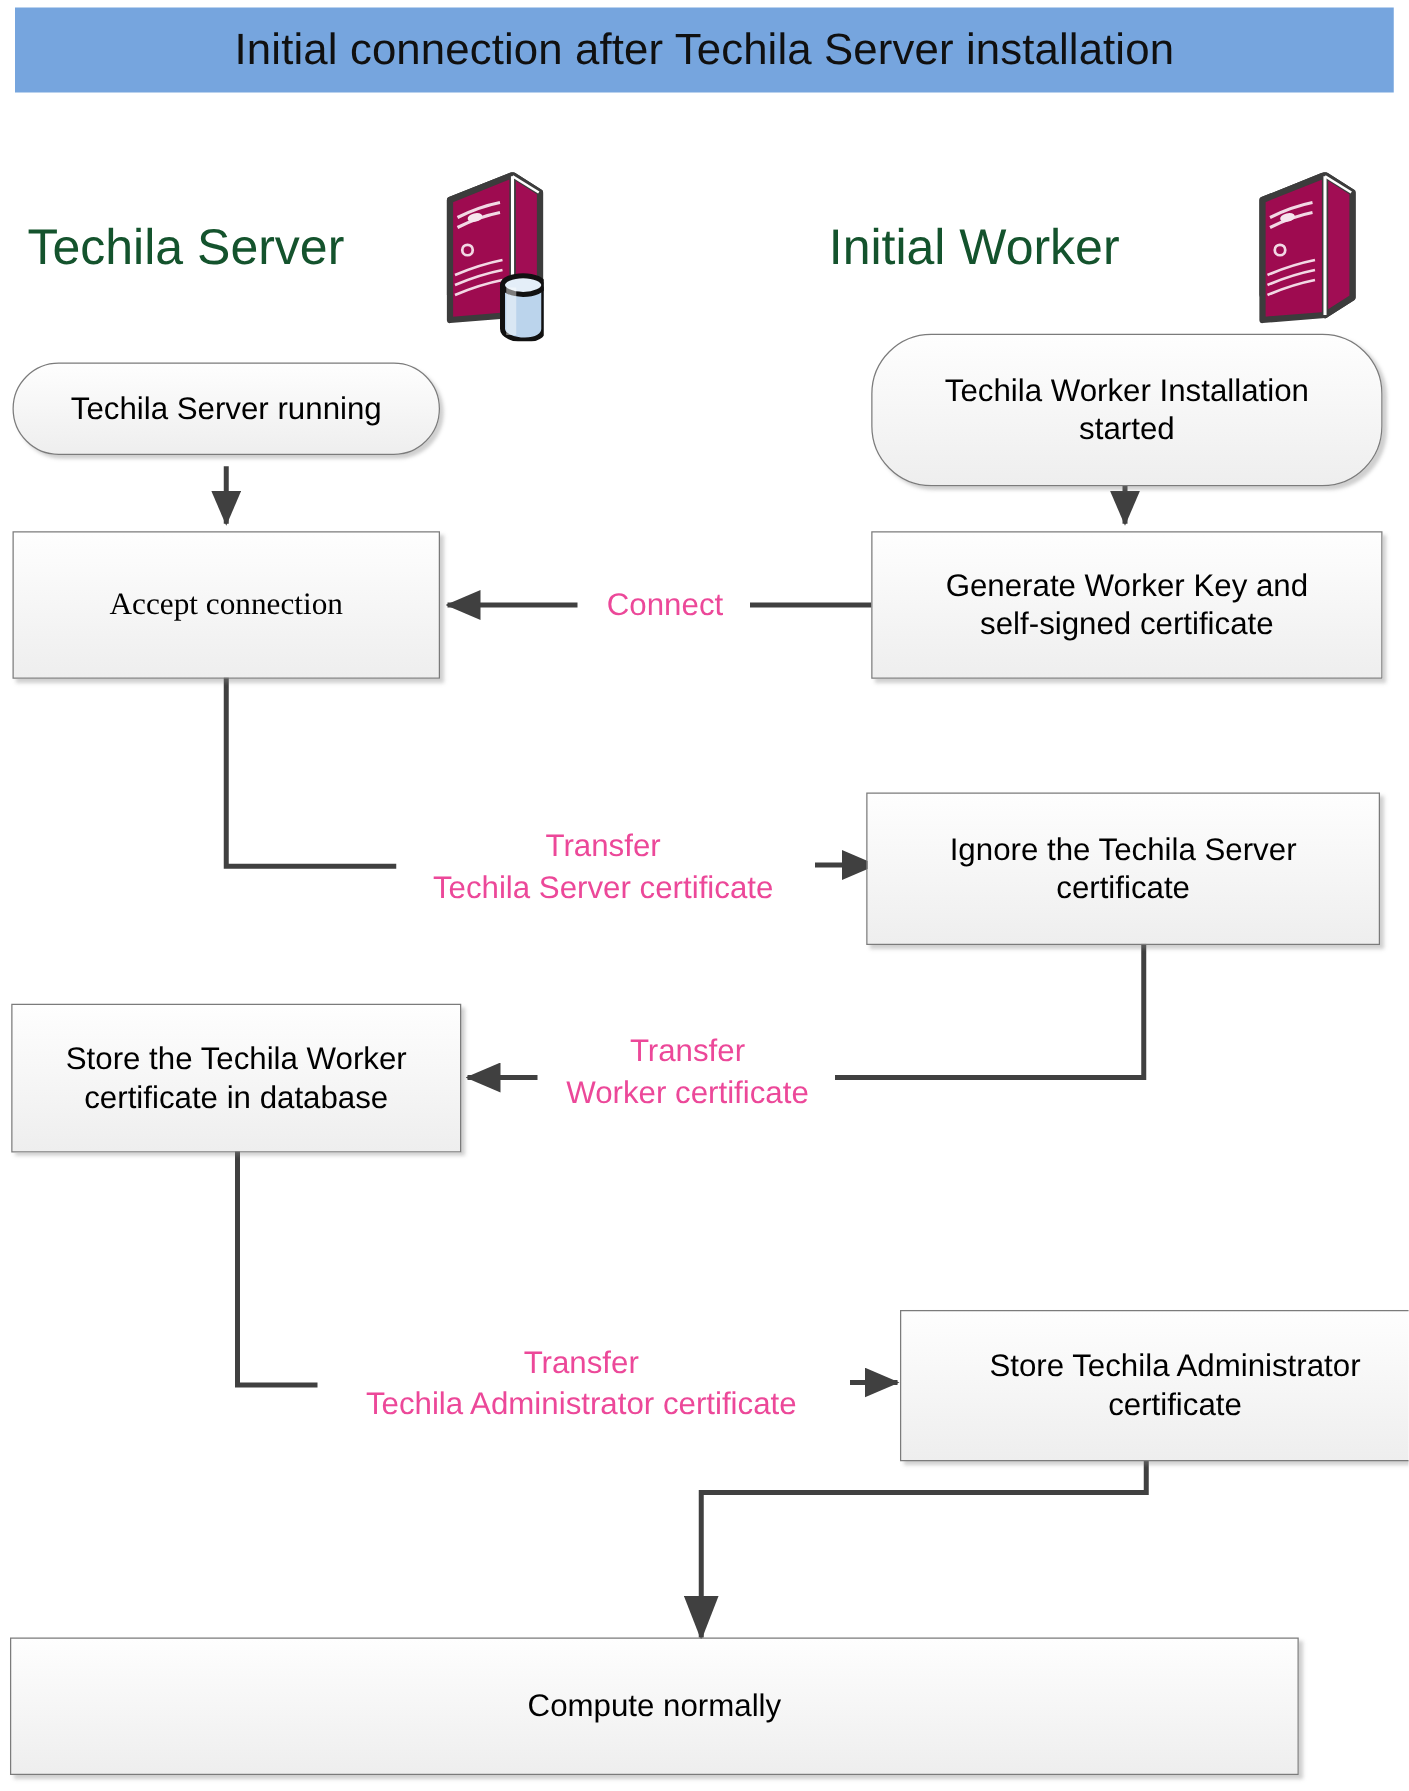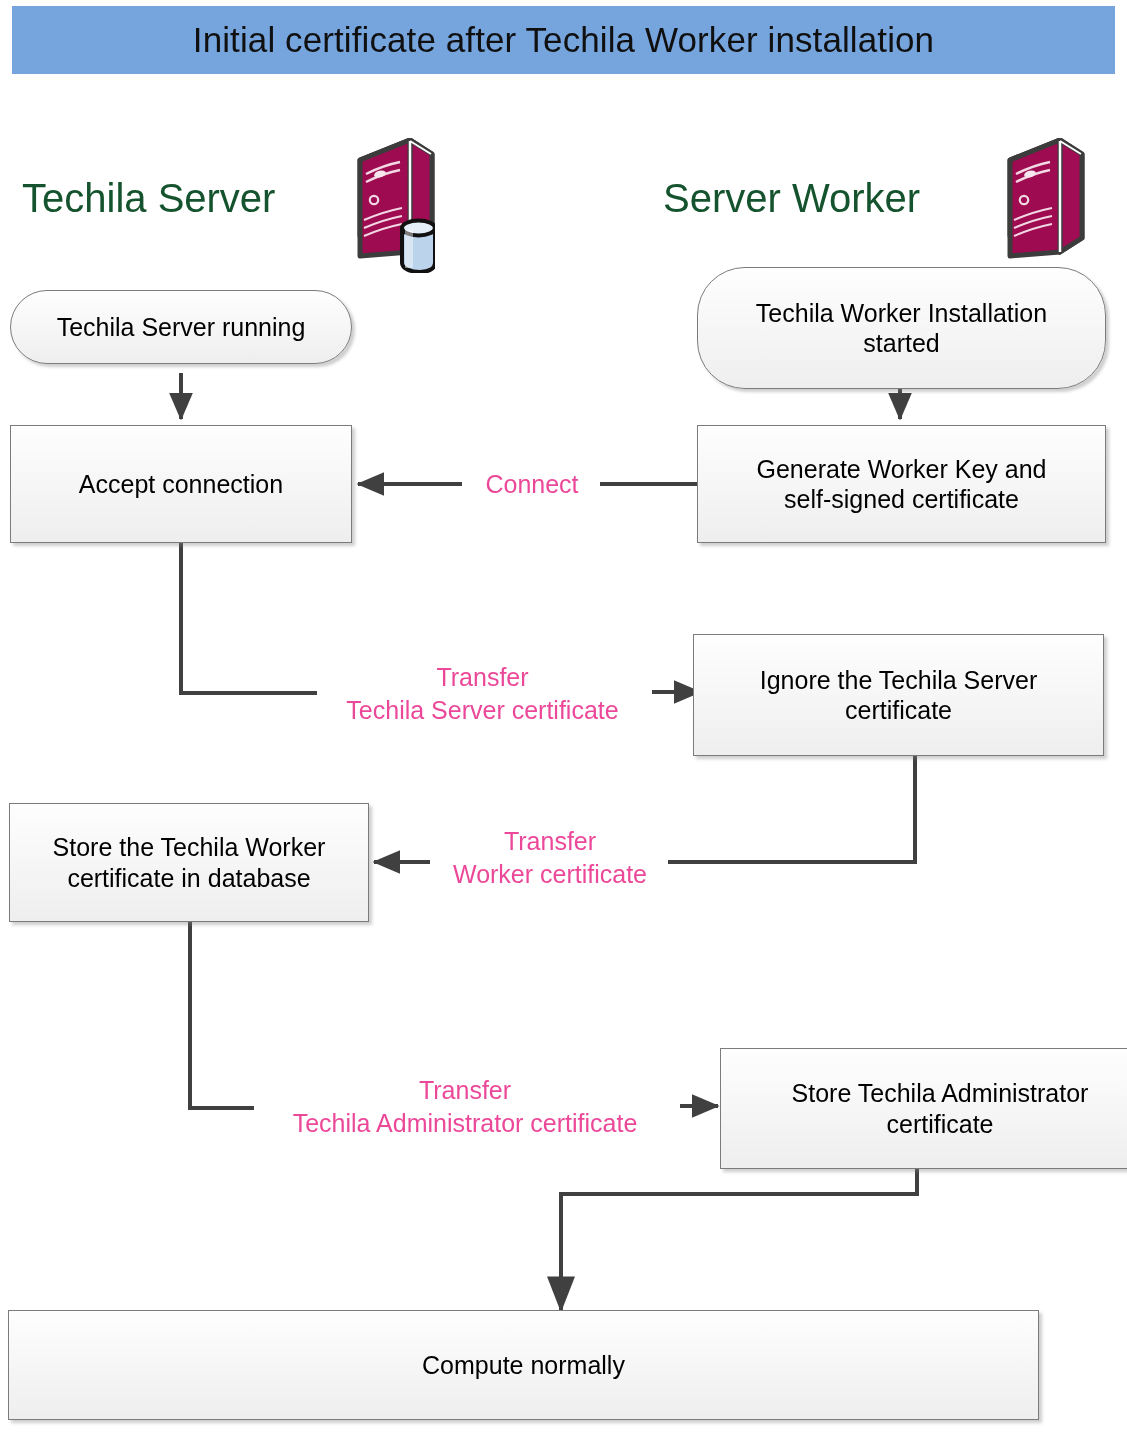--- a/index.html
+++ b/index.html
@@ -96,21 +96,21 @@
     line-height: 1.3;
     background: transparent;
   }
 </style>
 </head>
 <body>
 
 <div id="canvas">
 
   <div class="title-banner">
-    <div class="title-text">Initial certificate after Techila Worker installation</div>
+    <div class="title-text">Initial connection after Techila Server installation</div>
   </div>
 
   <div class="lane-label" id="lane-server-label">Techila Server</div>
 
   <div class="tower-icon" style="left:330px; top:138px;">
     <svg width="105" height="135" viewBox="0 0 105 135">
 
       <polygon points="30,22 80,2 102,16 102,100 80,114 30,98" fill="#8E0A48" stroke="#3c3c3c" stroke-width="5" stroke-linejoin="round"></polygon>
 
       <polygon points="80,2 102,16 102,100 80,114" fill="#A10D54" stroke="#3c3c3c" stroke-width="5" stroke-linejoin="round"></polygon>
@@ -131,21 +131,21 @@
       <path d="M34,98 C48,92 62,88 72,86" stroke="#f2d8e4" stroke-width="2.2" fill="none"></path>
 
       <g>
         <path d="M72,90 L72,125 C72,130.5 81,134 90,134 C99,134 105,130.5 105,125 L105,90 Z" fill="#BBD4EC" stroke="#111111" stroke-width="4" stroke-linejoin="round"></path>
         <ellipse cx="88.5" cy="90" rx="16.5" ry="7.5" fill="#E4EEF8" stroke="#111111" stroke-width="4"></ellipse>
         <rect x="75" y="92" width="8" height="38" fill="#ffffff" opacity="0.45"></rect>
       </g>
     </svg>
   </div>
 
-  <div class="lane-label" id="lane-worker-label">Server Worker</div>
+  <div class="lane-label" id="lane-worker-label">Initial Worker</div>
 
   <div class="tower-icon" style="left:980px; top:138px;">
     <svg width="105" height="135" viewBox="0 0 105 135">
       <polygon points="30,22 80,2 102,16 102,100 80,114 30,98" fill="#8E0A48" stroke="#3c3c3c" stroke-width="5" stroke-linejoin="round"></polygon>
       <polygon points="80,2 102,16 102,100 80,114" fill="#A10D54" stroke="#3c3c3c" stroke-width="5" stroke-linejoin="round"></polygon>
       <path d="M30,22 L80,2 L80,114 L30,118 Z" fill="#9E0B50" stroke="#3c3c3c" stroke-width="5" stroke-linejoin="round"></path>
       <line x1="80" y1="3" x2="80" y2="114" stroke="#ffffff" stroke-width="2.5"></line>
       <line x1="80" y1="3" x2="101" y2="16" stroke="#ffffff" stroke-width="2"></line>
       <path d="M36,36 C48,30 60,26 70,24" stroke="#f2d8e4" stroke-width="2.5" fill="none"></path>
       <path d="M36,44 C48,38 60,34 70,32" stroke="#f2d8e4" stroke-width="2.5" fill="none"></path>
@@ -191,21 +191,21 @@
 
   <div class="node pill" style="left:10px; top:290px; width:342px; height:74px;">
     <span class="node-text">Techila Server running</span>
   </div>
 
   <div class="node pill" style="left:697px; top:267px; width:409px; height:122px;">
     <span class="node-text">Techila Worker Installation
 started</span>
   </div>
 
-  <div class="node" style="left:10px; top:425px; width:342px; height:118px;">
+  <div class="node" style="left:10px; top:425px; width:342px; height:118px;font-family:Liberation Serif, serif;">
     <span class="node-text">Accept connection</span>
   </div>
 
   <div class="node" style="left:697px; top:425px; width:409px; height:118px;">
     <span class="node-text">Generate Worker Key and
 self-signed certificate</span>
   </div>
 
   <div class="node" style="left:693px; top:634px; width:411px; height:122px;">
     <span class="node-text">Ignore the  Techila Server

